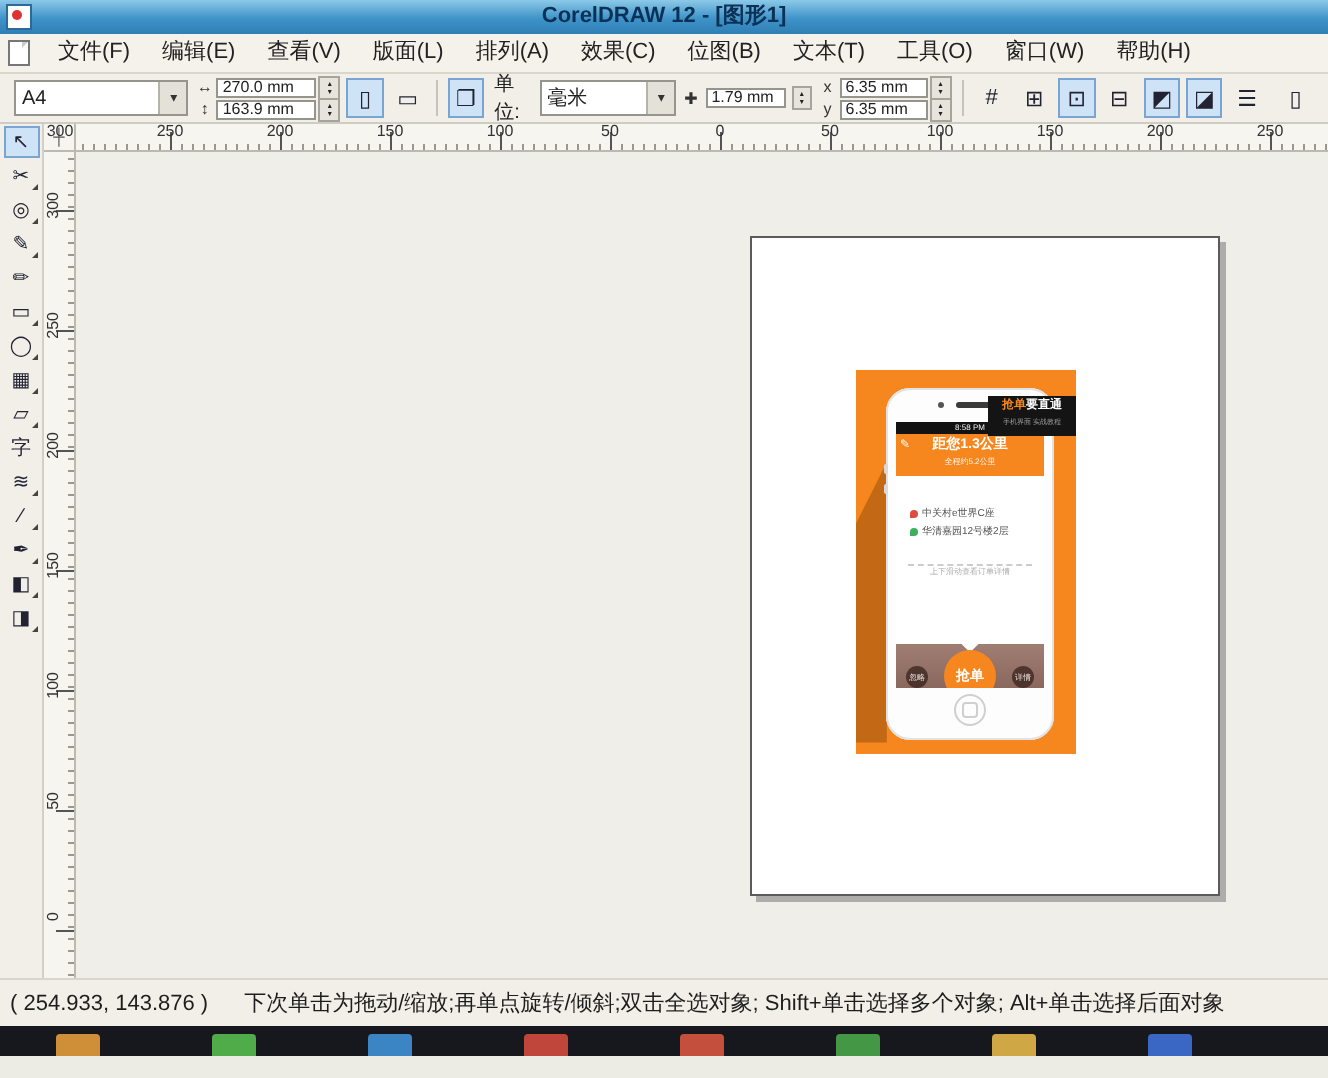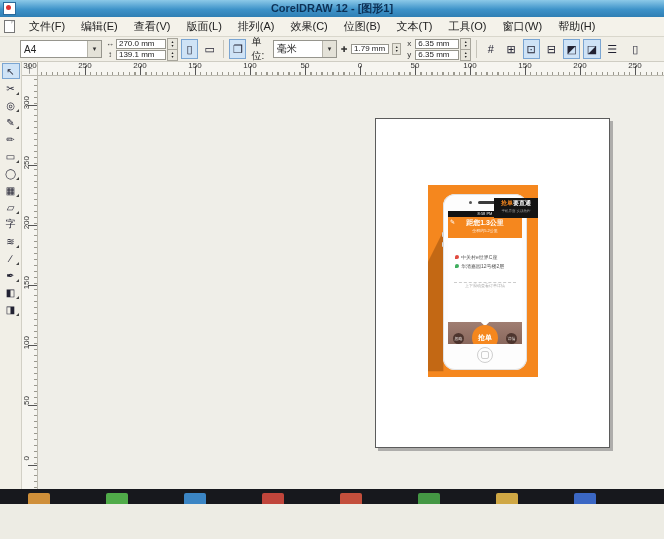--- a/index.html
+++ b/index.html
@@ -13,21 +13,21 @@
   .app-icon i{position:absolute;left:2px;top:2px;width:5px;height:5px;border-radius:50%;background:#d33;}
   .titletext{position:absolute;left:0;right:0;text-align:center;font-size:11px;font-weight:bold;
              color:#0c3156;line-height:17px;}
   
   .menubar{height:19px;background:#F4F2EA;border-bottom:1px solid #d9d7cc;display:flex;align-items:center;font-size:11px;}
   .doc-icon{width:9px;height:11px;background:#fff;border:1px solid #777;margin:0 6px 0 4px;position:relative;}
   .doc-icon::after{content:"";position:absolute;right:0;top:0;border-left:3px solid #ccc;border-bottom:3px solid transparent;}
   .menu-item{padding:0 8px;line-height:19px;cursor:default;}
   
   .propbar{height:24px;background:#F1EFE7;border-bottom:1px solid #cfcdc3;display:flex;align-items:center;
-           font-size:10px;padding:0 20px;gap:3px;}
+           font-size:10px;padding:0 7px;gap:3px;}
   .combo{background:#fff;border:1px solid #96958d;height:16px;display:flex;align-items:center;
          padding-left:3px;font-size:10px;}
   .combo .carrow{margin-left:auto;width:13px;height:100%;background:#E4E2D8;border-left:1px solid #b6b4aa;
                  display:flex;align-items:center;justify-content:center;font-size:7px;color:#333;}
   .paper{width:96px;}
   .units-combo{width:74px;}
   .dimcol{display:flex;flex-direction:column;gap:1px;}
   .dimrow{display:flex;align-items:center;gap:1px;height:10px;}
   .mini-icon{font-size:8px;width:10px;text-align:center;color:#333;}
   .valbox{background:#fff;border:1px solid #96958d;font-size:8px;line-height:8px;padding:0 2px;width:44px;height:8px;}
@@ -149,21 +149,21 @@
       <div class="dimrow">
         <span class="mini-icon">↔</span>
         <span class="valbox">270.0 mm</span>
         <span class="spin">
             <span>▴</span>
             <span>▾</span>
           </span>
       </div>
       <div class="dimrow">
         <span class="mini-icon">↕</span>
-        <span class="valbox">139.1 mm</span>
+        <span class="valbox">163.9 mm</span>
         <span class="spin">
             <span>▴</span>
             <span>▾</span>
           </span>
       </div>
     </div>
     <div class="tbtn pressed">▯</div>
     <div class="tbtn">▭</div>
     <div class="vsep"></div>
     <div class="tbtn pressed">❐</div>
@@ -291,20 +291,24 @@
               <span class="bhl">抢单</span><span>要直通</span>
             </div>
             <div class="b2">手机界面 实战教程</div>
           </div>
         </div>
       </div>
     </div>
   </div>
 
 
+  <div class="statusrow">
+    <span class="coords">( 254.933, 143.876 )</span>
+    <span class="statmsg">下次单击为拖动/缩放;再单点旋转/倾斜;双击全选对象; Shift+单击选择多个对象; Alt+单击选择后面对象</span>
+  </div>
 
   <div class="taskbar" id="taskbar">
       <div class="tstub" style="left: 28px; background: rgb(224, 154, 60);"></div>
       <div class="tstub" style="left: 106px; background: rgb(86, 184, 77);"></div>
       <div class="tstub" style="left: 184px; background: rgb(63, 143, 210);"></div>
       <div class="tstub" style="left: 262px; background: rgb(207, 74, 62);"></div>
       <div class="tstub" style="left: 340px; background: rgb(210, 85, 63);"></div>
       <div class="tstub" style="left: 418px; background: rgb(73, 163, 72);"></div>
       <div class="tstub" style="left: 496px; background: rgb(223, 180, 72);"></div>
       <div class="tstub" style="left: 574px; background: rgb(63, 111, 210);"></div>

